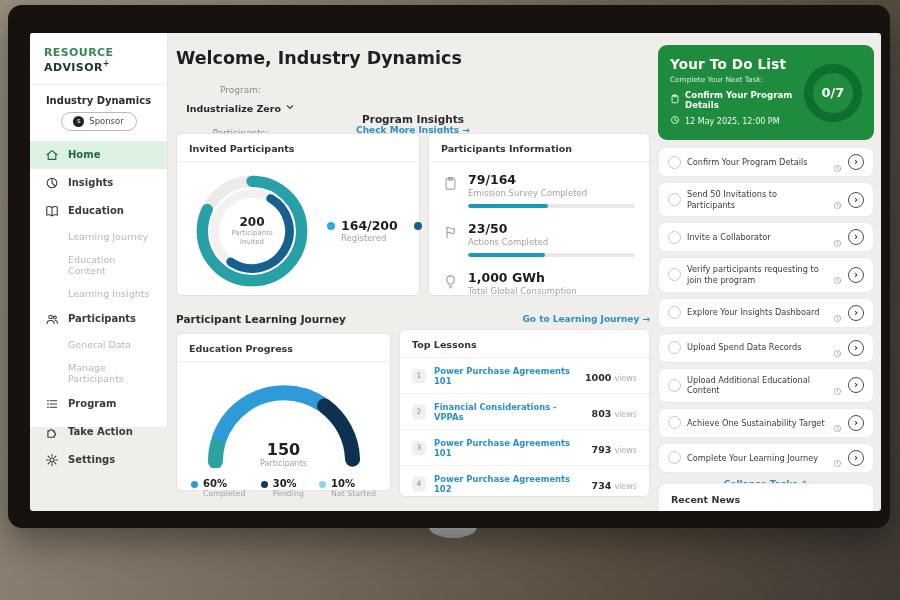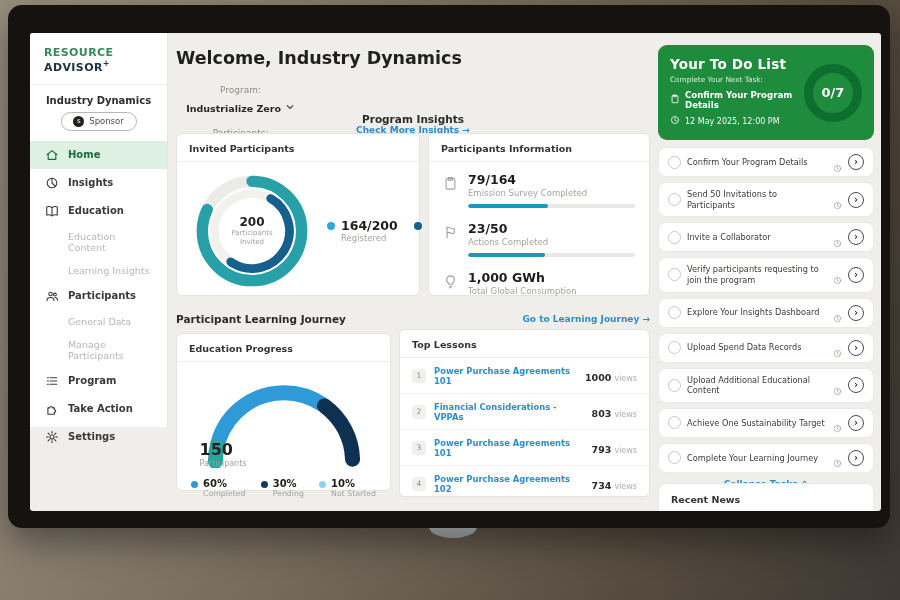--- a/index.html
+++ b/index.html
@@ -67,21 +67,21 @@
   .pinfo-icon { width:15px; height:15px; color:#a3a39e; flex:none; margin-top:4px; }
   .pinfo-icon svg { width:15px; height:15px; stroke:currentColor; fill:none; stroke-width:1.8; stroke-linecap:round; stroke-linejoin:round; }
   .pinfo-c { flex:1; }
   .pinfo-v { font-size:12.5px; font-weight:bold; color:#1d1d1b; }
   .pinfo-l { font-size:8.5px; color:#a3a39e; margin-top:1px; }
   .bar { height:4px; background:#e9e8e4; border-radius:2px; margin-top:6px; overflow:hidden; }
   .bar-fill { height:100%; background:#1b99ba; border-radius:2px; }
 
   
   .gauge-wrap { position:relative; width:168px; height:92px; margin:14px auto 2px; }
-  .gauge-center { position:absolute; left:0; right:0; bottom:0; }
+  .gauge-center { position:absolute; left:0; right:0; bottom:0; text-align:center; }
   .gauge-center .v { font-size:16px; font-weight:bold; color:#222; }
   .gauge-center .l { font-size:8px; color:#a0a09b; }
   .gauge-legend { display:flex; justify-content:space-between; padding:8px 14px 0; }
   .gl-item { display:flex; gap:5px; }
   .gl-dot { width:7px; height:7px; border-radius:50%; margin-top:3px; flex:none; }
   .gl-v { font-size:10px; font-weight:bold; color:#1d1d1b; }
   .gl-l { font-size:7.8px; color:#a3a39e; }
 
   
   .lesson-row { display:flex; align-items:center; gap:8px; padding:7.5px 12px; border-bottom:1px solid #f4f3f0; }
@@ -155,20 +155,21 @@
     </div>
     <div class="nav-item">
       <span class="nav-icon">
             <svg viewBox="0 0 24 24">
               <path d="M3 5c2.8-1 5.6-1 9 1 3.4-2 6.2-2 9-1v14c-2.8-1-5.6-1-9 1-3.4-2-6.2-2-9-1z"></path>
               <path d="M12 6v14"></path>
             </svg>
           </span>
       <span>Education</span>
     </div>
+    <div class="nav-sub">Learning Journey</div>
     <div class="nav-sub">Education Content</div>
     <div class="nav-sub">Learning Insights</div>
     <div class="nav-item">
       <span class="nav-icon">
             <svg viewBox="0 0 24 24">
               <circle cx="9.5" cy="8.5" r="3"></circle>
               <path d="M3.5 19.5c0-3.3 2.7-5 6-5s6 1.7 6 5"></path>
               <circle cx="17" cy="9.5" r="2.4"></circle>
               <path d="M17.5 14.7c2.3.3 3.9 1.8 3.9 4.3"></path>
             </svg>

